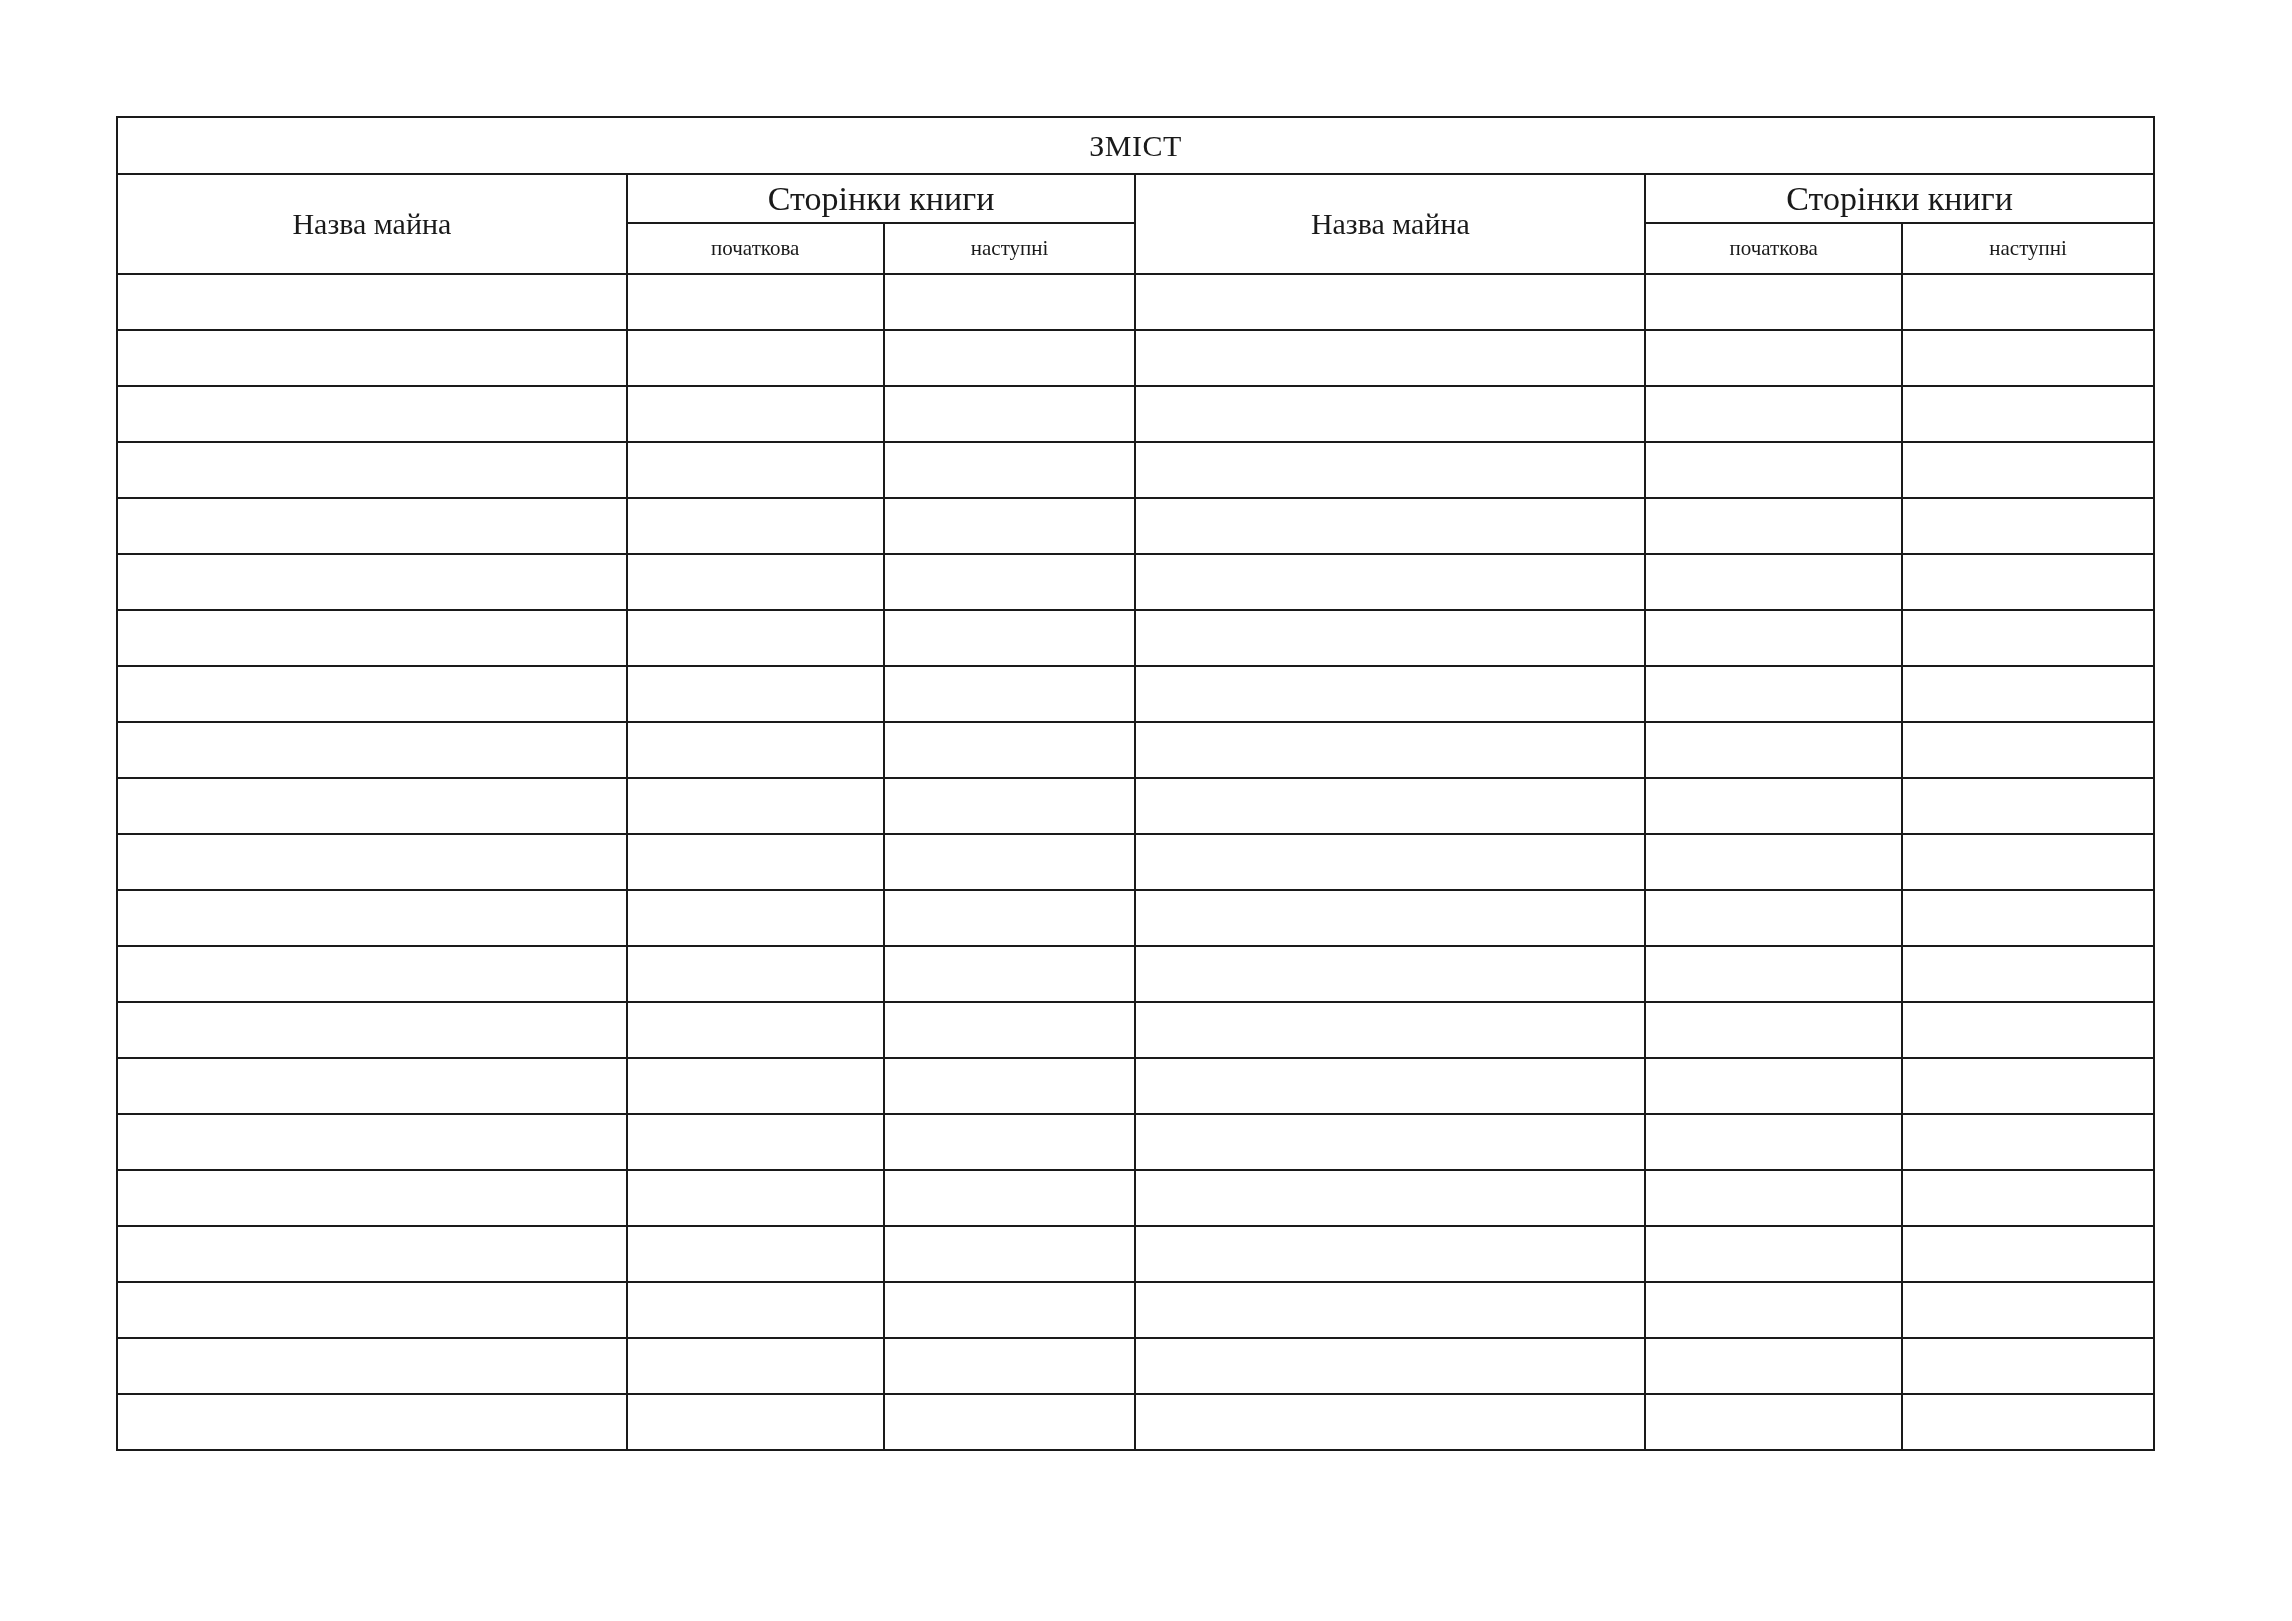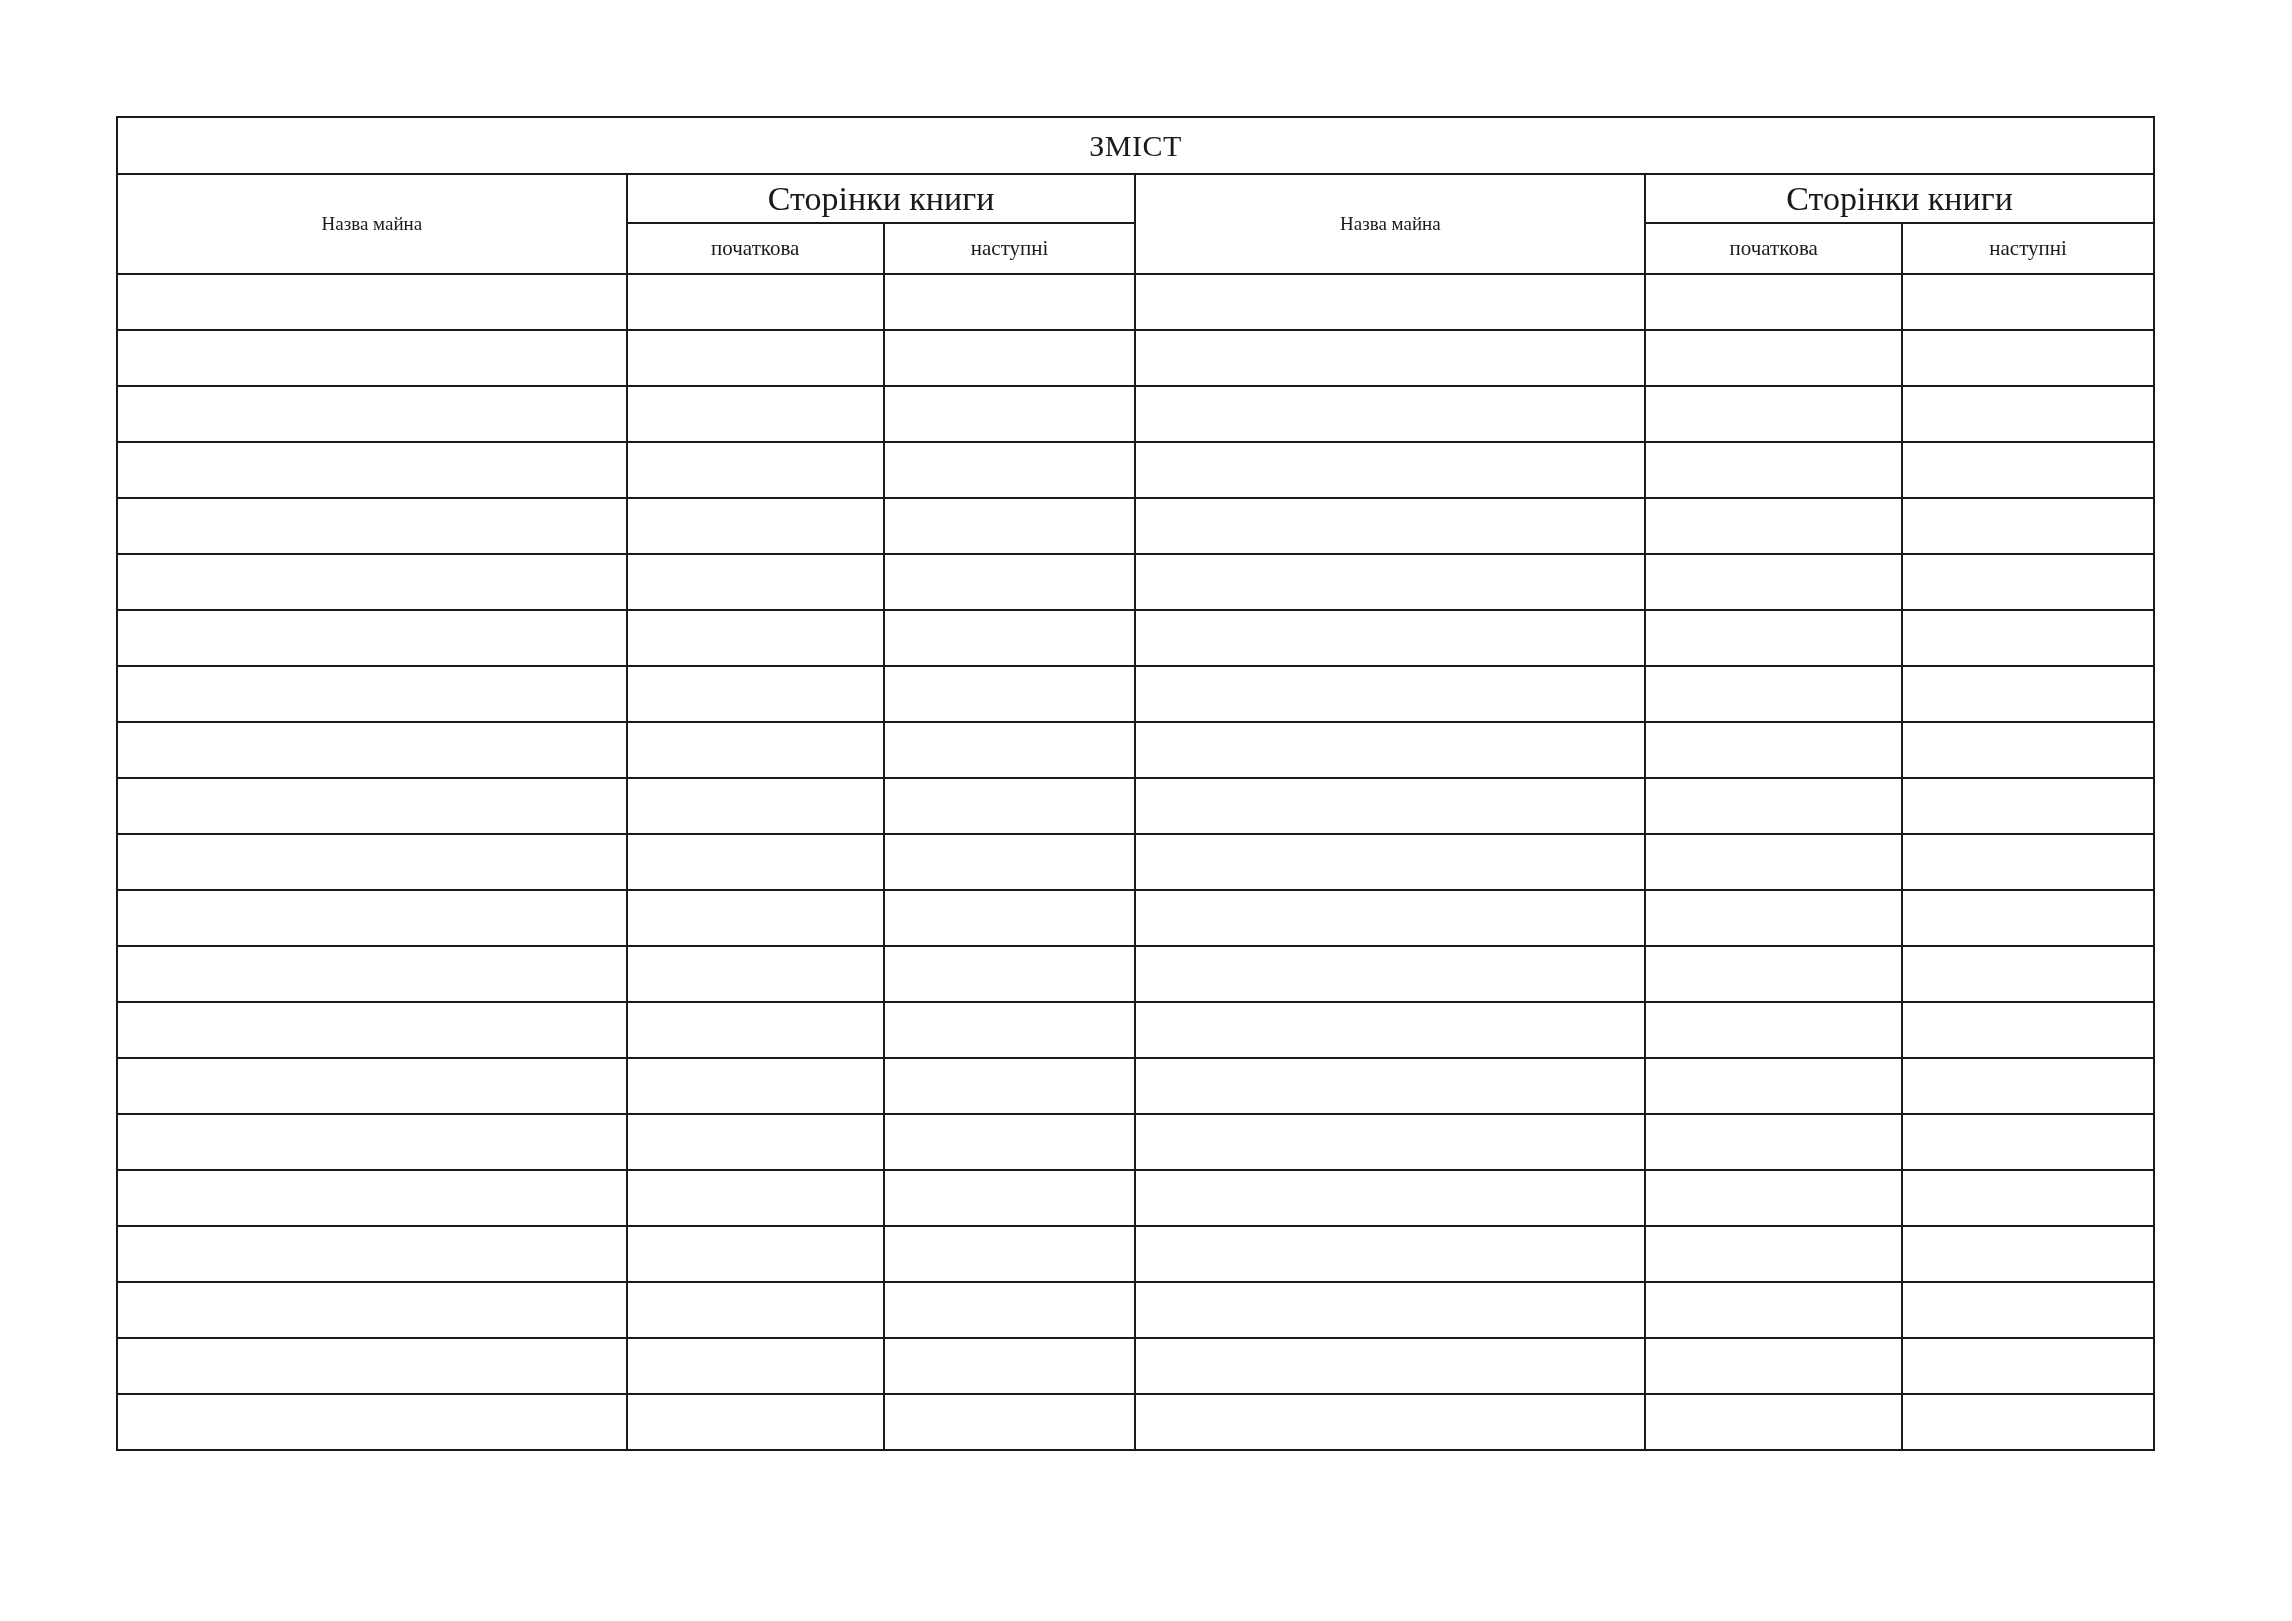--- a/index.html
+++ b/index.html
@@ -33,21 +33,21 @@
     vertical-align: middle;
     text-align: center;
   }
   .title-cell {
     height: 55px;
     font-size: 30px;
     letter-spacing: 0.5px;
   }
   .name-head {
     height: 96px;
-    font-size: 19px;
+    font-size: 30px;
   }
   .pages-head {
     height: 47px;
     font-size: 34px;
   }
   .subhead {
     height: 49px;
     font-size: 21px;
   }
   .data-row td {

